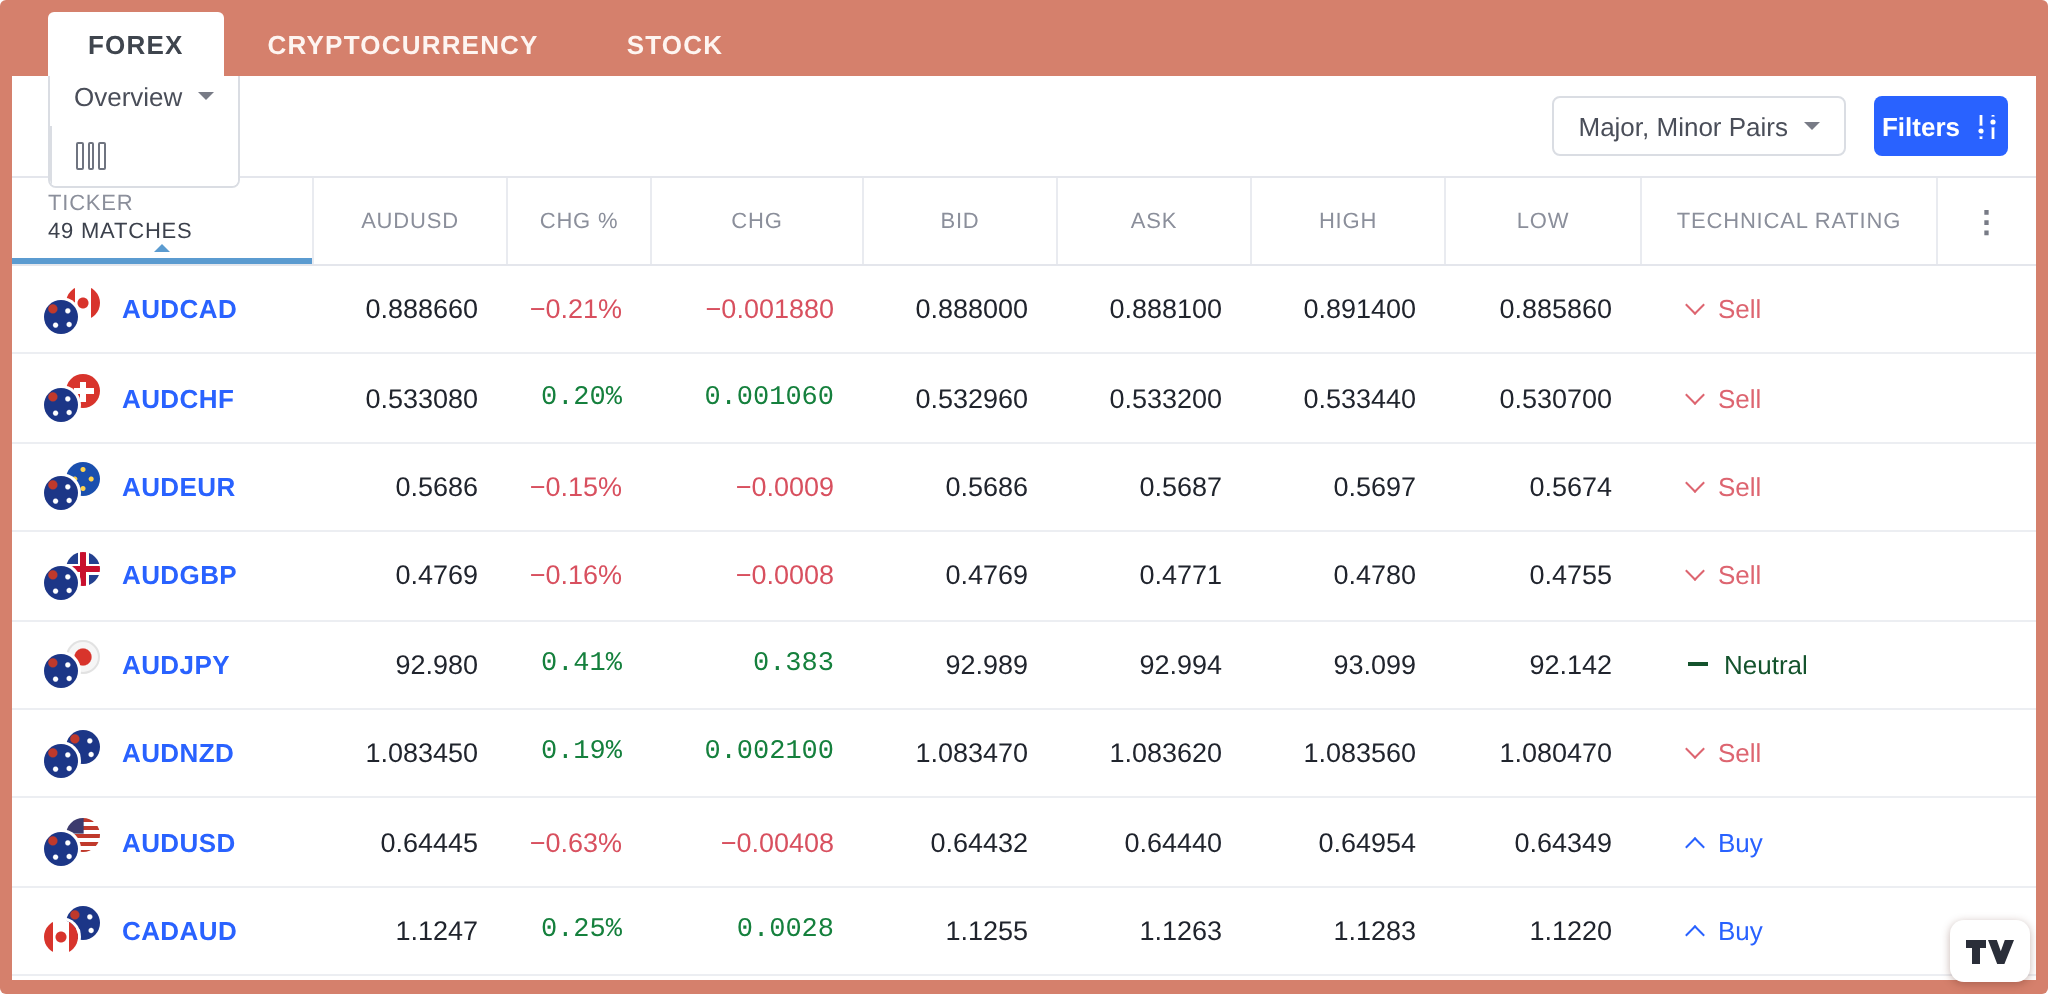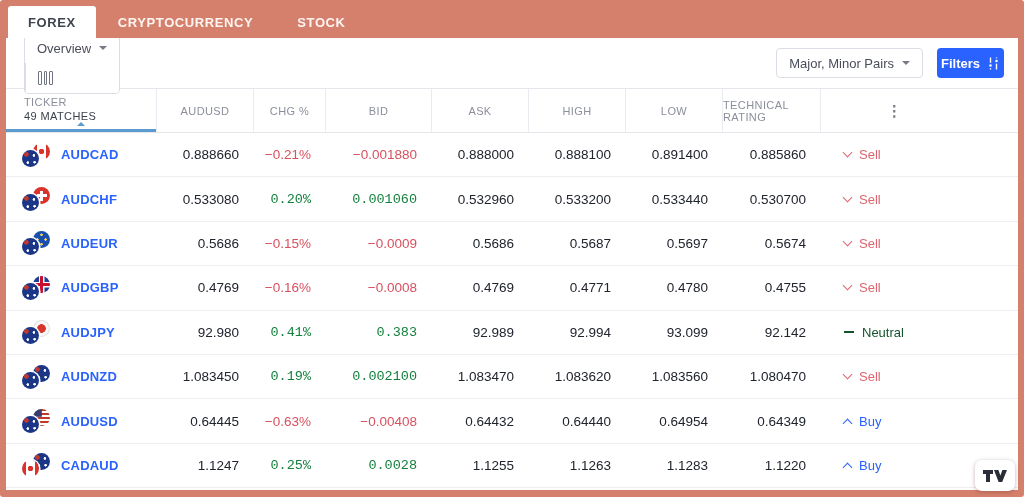--- a/index.html
+++ b/index.html
@@ -1,21 +1,21 @@
 <!DOCTYPE html>
 <html><head>
 <meta charset="utf-8">
 <style>
   * { margin:0; padding:0; box-sizing:border-box; }
   html,body { width:1024px; height:497px; font-family:"Liberation Sans", sans-serif; }
 
   .frame { position:relative; width:1024px; height:497px; background:#d5806c; overflow:hidden; border-radius:3px; }
 
   
-  .tabbar { position:absolute; top:0; left:0; right:0; height:38px; display:flex; align-items:flex-end; padding-left:8px; }
+  .tabbar { position:absolute; top:0; left:0; right:0; height:38px; display:flex; align-items:flex-end; padding-left:24px; }
   .tab { height:32px; display:flex; align-items:center; padding:0 22px; font-size:13px; font-weight:bold;
          letter-spacing:.6px; color:rgba(255,250,247,.96); cursor:pointer; }
   .tab.active { background:#fff; color:#3f454e; border-radius:3px 3px 0 0; padding:0 20px; }
 
   
   .content { position:absolute; top:38px; left:6px; right:6px; bottom:7px; background:#fff; overflow:hidden; }
 
   
   .toolbar { height:50px; display:flex; align-items:center; padding:0 14px 0 18px; }
   .btn-group { display:flex; border:1px solid #dadde3; border-radius:4px; overflow:hidden;flex-direction:column; }
@@ -148,20 +148,21 @@
     <div class="grid-row thead">
       <div class="th first sorted">
         <div class="th-ticker-inner">
           <span>TICKER</span>
           <span class="th-matches">49 MATCHES</span>
         </div>
         <span class="sort-notch"></span>
       </div>
       <div class="th">AUDUSD</div>
       <div class="th">CHG %</div>
+      <div class="th">CHG</div>
       <div class="th">BID</div>
       <div class="th">ASK</div>
       <div class="th">HIGH</div>
       <div class="th">LOW</div>
       <div class="th">TECHNICAL RATING</div>
       <div class="th th-menu">⋮</div>
     </div>
 
     <div>
     <div class="grid-row trow">

